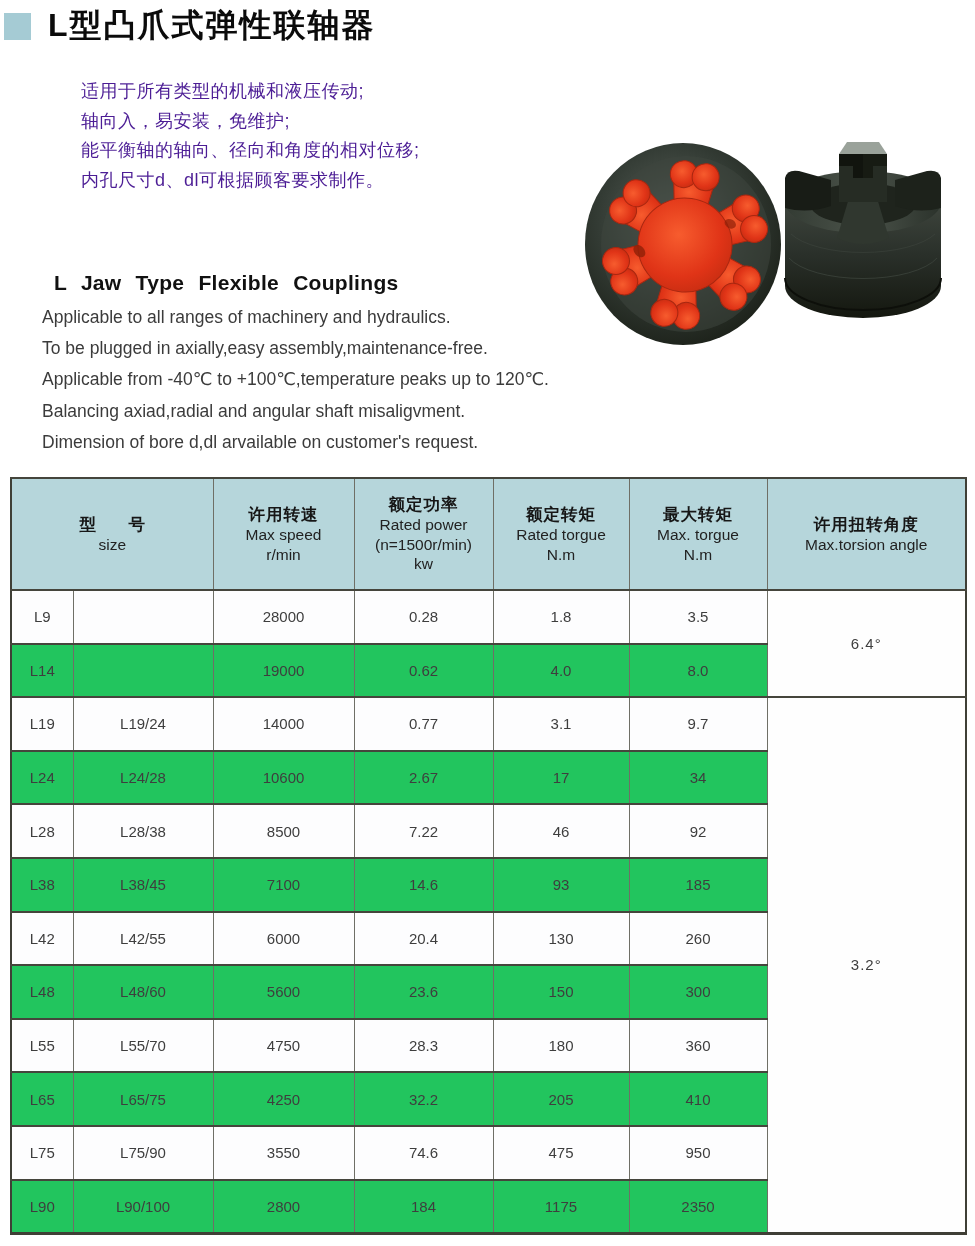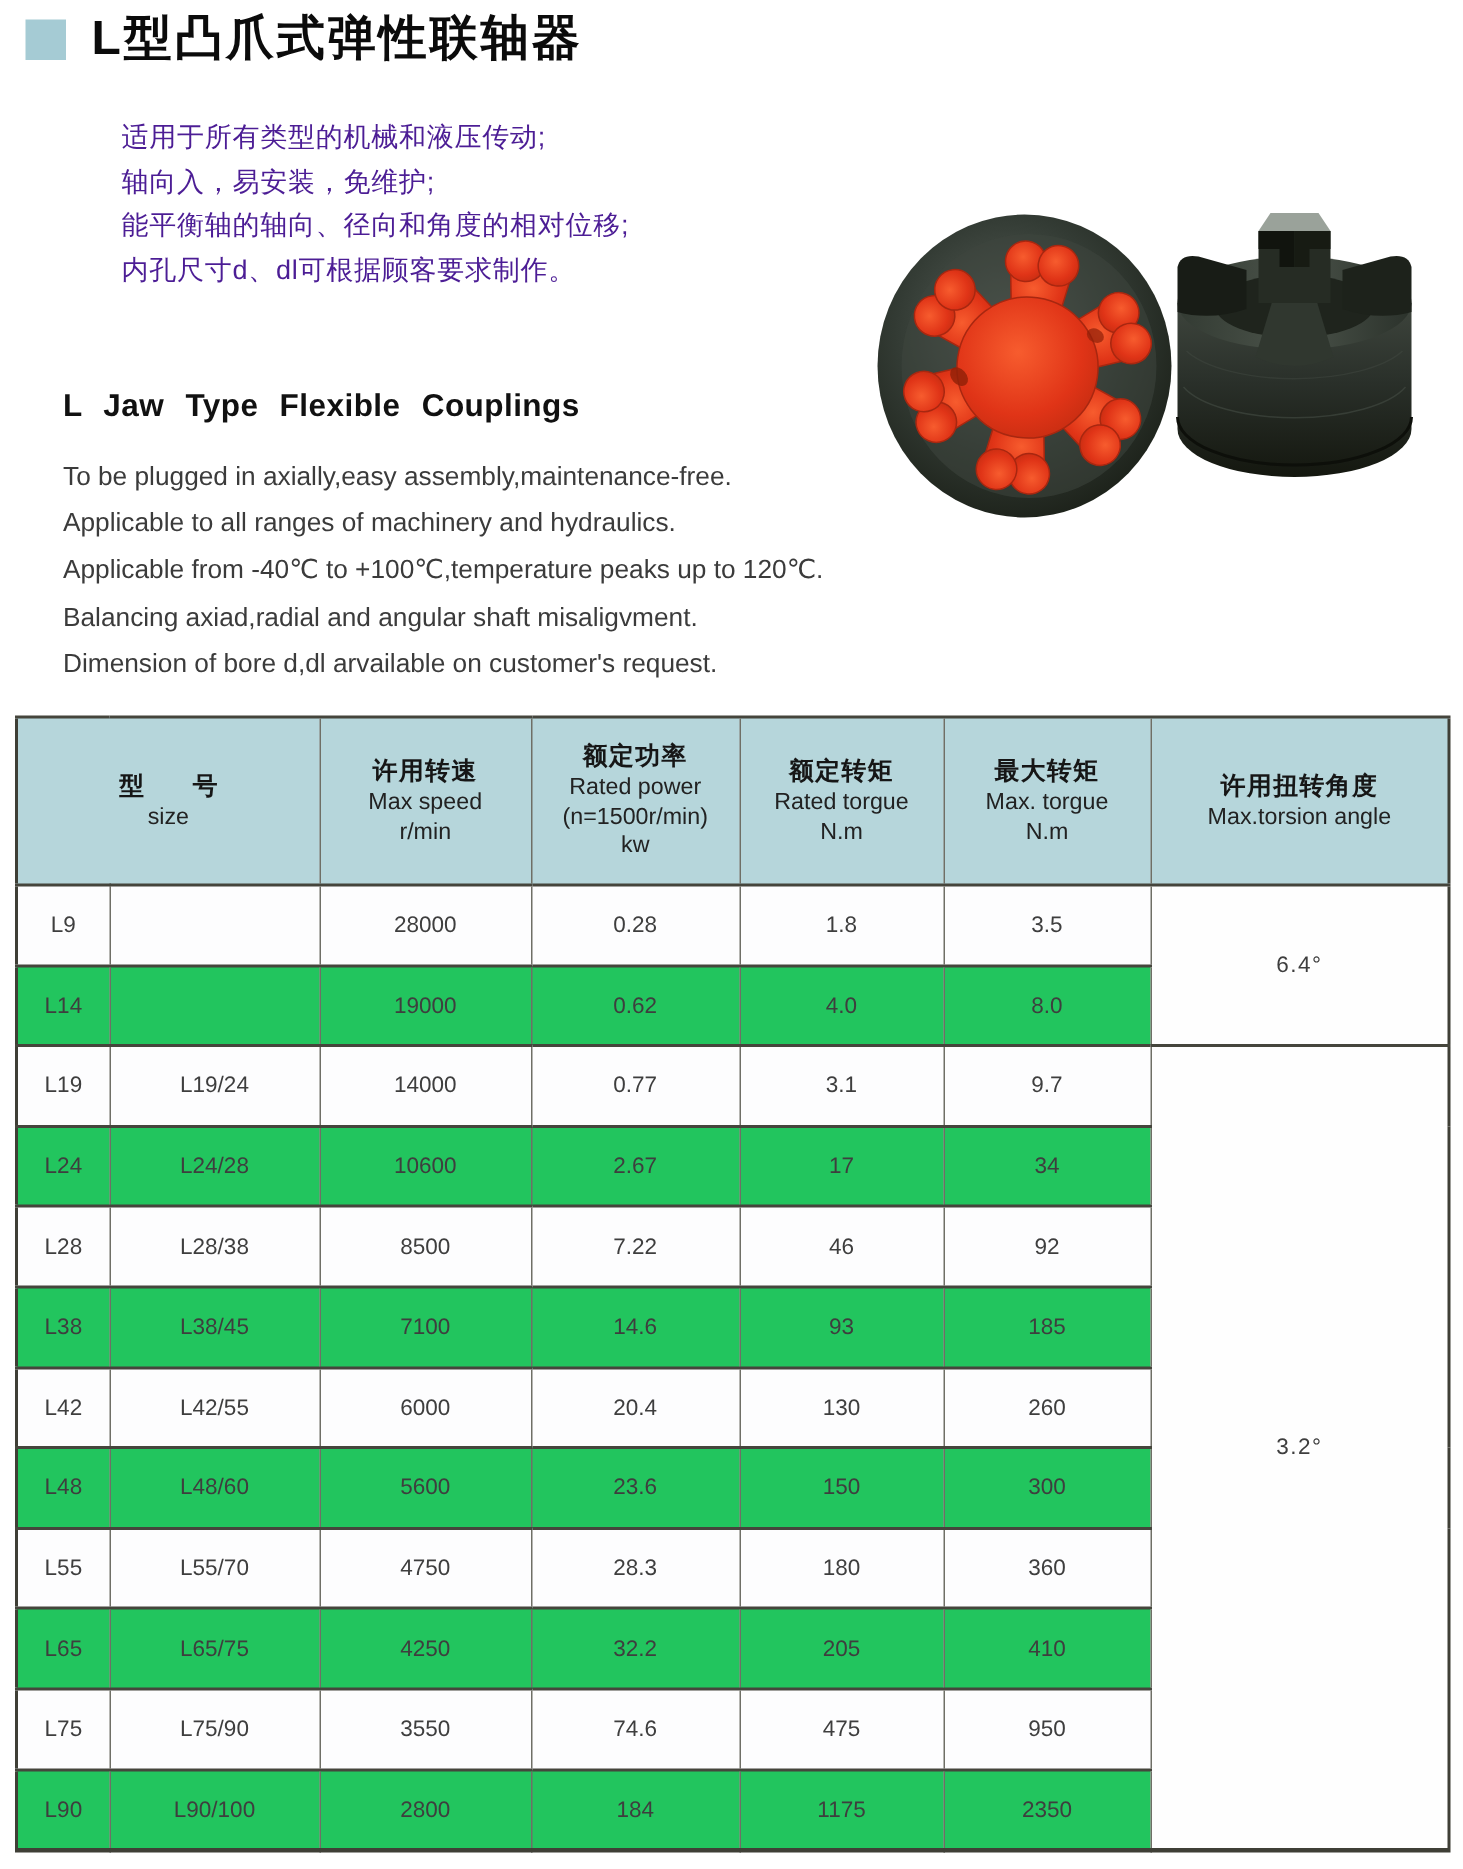--- a/index.html
+++ b/index.html
@@ -6,33 +6,33 @@
   html,body { margin:0; padding:0; }
   body {
     width: 975px; height: 1246px;
     background: #ffffff;
     font-family: "Liberation Sans", "DejaVu Sans", sans-serif;
     position: relative;
     overflow: hidden;
   }
 
   
-  .title-row { position:absolute; left:17px; top:5px; display:flex; align-items:flex-start;text-align:center; }
+  .title-row { position:absolute; left:4px; top:5px; display:flex; align-items:flex-start;text-align:center; }
   .title-square { width:27px; height:27px; background:#a5cbd4; margin-top:8px; flex:0 0 auto; }
   .page-title {
     margin:0 0 0 17px; font-size:32px; font-weight:bold; color:#0b0b0b;
     letter-spacing:2px; line-height:40px;
   }
 
   
   .cn-intro { position:absolute; left:43px; top:77px; }
   .cn-intro div { font-size:18px; color:#4c1d95; line-height:29.5px; letter-spacing:0.5px;margin-left:38px; }
 
   .en-heading {
-    position:absolute; left:42px; top:259px; margin:0;
+    position:absolute; left:42px; top:259px; margin:12px;
     font-size:21px; font-weight:bold; color:#111; word-spacing:8px; letter-spacing:0.3px;
   }
   .en-intro { position:absolute; left:42px; top:302px; }
   .en-intro div { font-size:17.5px; color:#3b3b3b; line-height:31.2px; }
 
   
   .photo { position:absolute; }
   .photo-left  { left:583px; top:141px; width:202px; height:206px; }
   .photo-right { left:779px; top:138px; width:168px; height:196px; }
 
@@ -154,22 +154,22 @@
   <polygon points="60,16 108,16 100,4 68,4" fill="#9aa29a"></polygon>
   <polygon points="60,16 84,16 84,40 74,40 74,28 60,28" fill="#11140e"></polygon>
   <polygon points="108,16 84,16 84,40 94,40 94,28 108,28" fill="#171b13"></polygon>
   <path d="M 6 140 A 78 32 0 0 0 162 140" stroke="#0d0f0a" stroke-width="2" fill="none"></path>
   <path d="M 10 120 A 78 30 0 0 0 158 120" stroke="#454d45" stroke-width="1" fill="none" opacity="0.6"></path>
   <path d="M 12 96 A 78 30 0 0 0 156 96" stroke="#454d45" stroke-width="1" fill="none" opacity="0.4"></path>
 </svg>
 
 <h2 class="en-heading">L Jaw Type Flexible Couplings</h2>
 <div class="en-intro">
+  <div>Applicable to all ranges of machinery and hydraulics.</div>
   <div>To be plugged in axially,easy assembly,maintenance-free.</div>
-  <div>Applicable to all ranges of machinery and hydraulics.</div>
   <div>Applicable from -40℃ to +100℃,temperature peaks up to 120℃.</div>
   <div>Balancing axiad,radial and angular shaft misaligvment.</div>
   <div>Dimension of bore d,dl arvailable on customer's request.</div>
 </div>
 
 <table class="spec-table">
   <colgroup>
     <col style="width:62px">
       <col style="width:140px">
       <col style="width:141px">

